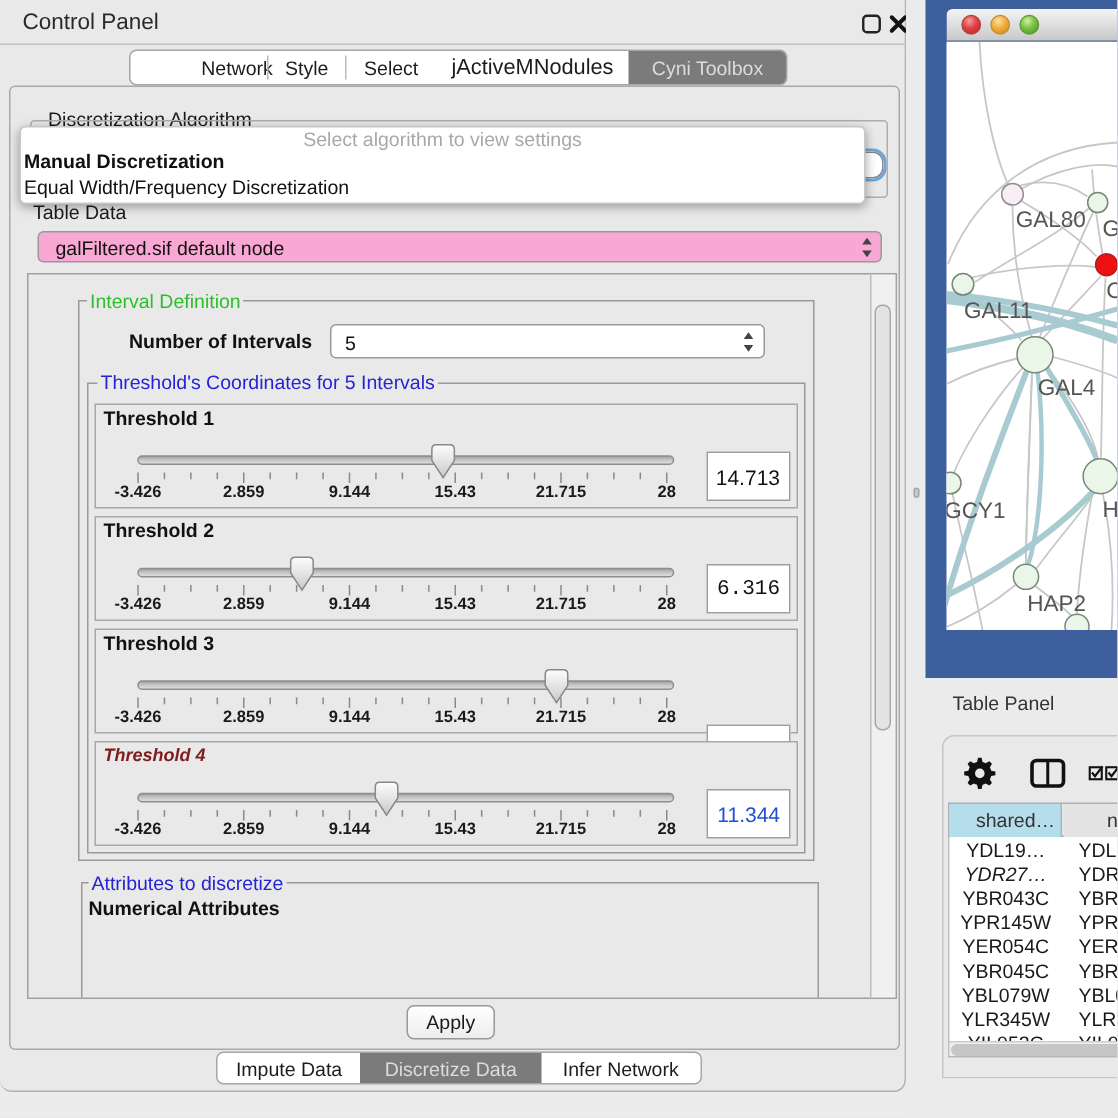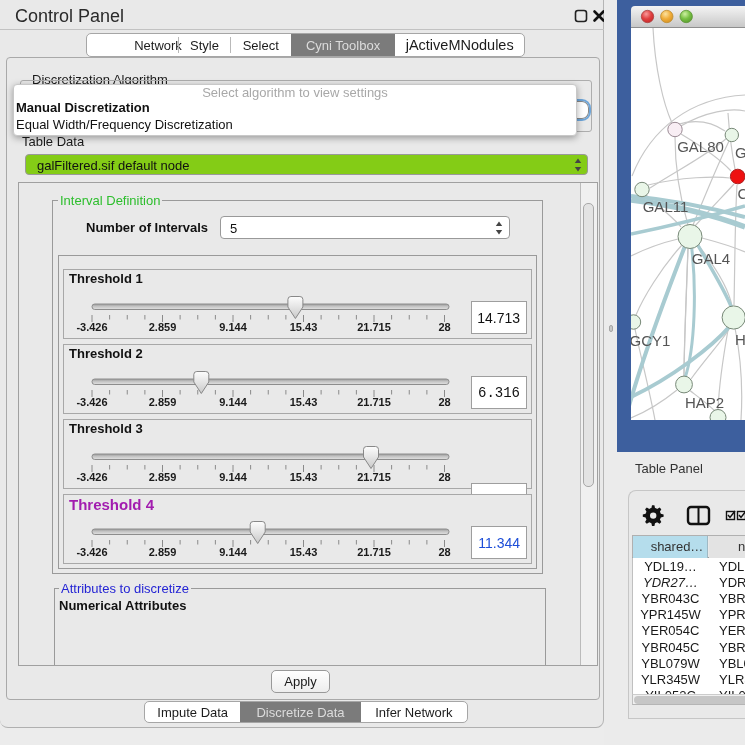--- a/index.html
+++ b/index.html
@@ -4,21 +4,21 @@
 <style>
 * { margin:0; padding:0; box-sizing:border-box; }
 html,body { width:745px; height:745px; }
 body { position:relative; font-family:"Liberation Sans", sans-serif; background:#ececec; overflow:hidden; }
 .abs { position:absolute; }
 </style>
 </head>
 <body>
 
 <div class="abs" id="cpwin" style="left:0; top:0; width:604px; height:728px; background:#e9e9e9; border-right:1px solid #b5b5b5; border-bottom:1px solid #b0b0b0; border-radius:0 0 8px 8px;"></div>
-<div class="abs" style="left:15px; top:6px; font-size:18px; color:#2a2a2a;">Control Panel</div>
+<div class="abs" style="left:15px; top:6px; font-size:15px; color:#2a2a2a;">Control Panel</div>
 <div class="abs" style="left:0; top:29px; width:604px; height:1px; background:#c2c2c2;"></div>
 
 <svg class="abs" style="left:572px; top:7px;" width="36" height="18" viewBox="0 0 36 18">
  <rect x="3.5" y="3.5" width="11" height="11" rx="2.5" fill="none" stroke="#222" stroke-width="1.6"></rect>
  <path d="M22.5,4.5 L31.5,13.5 M31.5,4.5 L22.5,13.5" stroke="#111" stroke-width="2.6" stroke-linecap="round"></path>
 </svg>
 
 <div class="abs" style="left:6px; top:57px; width:594px; height:643px; border:1px solid #a9a9a9; border-radius:4px; background:#e9e9e9;"></div>
 
 <div class="abs" style="left:86px; top:33px; width:439px; height:24px; background:#ffffff; border:1px solid #a6a6a6; border-radius:5px; display:flex; align-items:center; font-size:13px; color:#1c1c1c; overflow:hidden;">
@@ -28,36 +28,36 @@
       <circle cx="3" cy="2.6" r="2" fill="#59a559" stroke="#2e6b2e" stroke-width="0.9"></circle>
       <circle cx="8.6" cy="7.8" r="2" fill="#59a559" stroke="#2e6b2e" stroke-width="0.9"></circle>
       <circle cx="8.6" cy="13.4" r="2" fill="#59a559" stroke="#2e6b2e" stroke-width="0.9"></circle>
     </svg>
     <span>Network</span>
   </div>
   <div style="width:1px; height:16px; background:#b9b9b9;"></div>
   <div style="display:flex; align-items:center; justify-content:center; width:51px; height:100%;">Style</div>
   <div style="width:1px; height:16px; background:#b9b9b9;"></div>
   <div style="display:flex; align-items:center; justify-content:center; width:60px; height:100%;">Select</div>
+  <div style="display:flex; align-items:center; justify-content:center; width:129px; height:100%; font-size:14.5px;">jActiveMNodules</div>
   <div style="display:flex; align-items:center; justify-content:center; width:105px; height:100%; background:#7b7b7b; color:#dcdcdc;">Cyni Toolbox</div>
-  <div style="display:flex; align-items:center; justify-content:center; width:129px; height:100%; font-size:14.5px;">jActiveMNodules</div>
 </div>
 
 <div class="abs" style="left:32px; top:72px; font-size:13px; color:#1a1a1a;">Discretization Algorithm</div>
 <div class="abs" style="left:20px; top:80px; width:572px; height:52px; border:1px solid #adadad; border-radius:3px;"></div>
 <div class="abs" style="left:25px; top:99px; width:566px; height:22px; background:#fff; border:2px solid #6ea5d8; border-radius:9px; box-shadow:0 0 0 1px #888 inset;"></div>
 
 <div class="abs" style="left:13px; top:84px; width:564px; height:52px; background:#ffffff; border:1px solid #c8c8c8; border-radius:4px; box-shadow:0 2px 7px rgba(0,0,0,0.35); z-index:5;">
   <div style="position:absolute; left:0; top:0px; width:100%; text-align:center; font-size:13px; color:#a8a8a8;">Select algorithm to view settings</div>
   <div style="position:absolute; left:2px; top:15px; font-size:13px; font-weight:bold; color:#111;">Manual Discretization</div>
   <div style="position:absolute; left:2px; top:32px; font-size:13px; color:#111;">Equal Width/Frequency Discretization</div>
 </div>
 
 <div class="abs" style="left:22px; top:134px; font-size:13px; color:#1a1a1a;">Table Data</div>
-<div class="abs" style="left:25px; top:154px; width:563px; height:21px; background:#84cc16; border:1px solid #999; border-radius:4px;">
+<div class="abs" style="left:25px; top:154px; width:563px; height:21px; background:#f9a8d4; border:1px solid #999; border-radius:4px;">
   <span style="position:absolute; left:11px; top:3px; font-size:13px; color:#111;">galFiltered.sif default node</span>
   <svg style="position:absolute; right:4px; top:2px;" width="10" height="16" viewBox="0 0 10 16">
     <path d="M5,1.5 L8.2,6 L1.8,6 Z" fill="#444"></path>
     <path d="M5,14.5 L8.2,10 L1.8,10 Z" fill="#444"></path>
   </svg>
 </div>
 
 <div class="abs" style="left:18px; top:182px; width:580px; height:484px; border:1px solid #a0a0a0; background:#e9e9e9; overflow:hidden;" id="scrollpane">
 <svg width="0" height="0" style="position:absolute;">
       <defs>
@@ -72,20 +72,21 @@
 <div style="position:absolute; left:39px; top:10px; font-size:13px; color:#2dbe2d; background:#e9e9e9; padding:0 2px;">Interval Definition</div>
 <div style="position:absolute; left:67px; top:37px; font-size:13px; font-weight:bold; color:#111;">Number of Intervals</div>
 <div style="position:absolute; left:201px; top:33px; width:290px; height:23px; background:#fff; border:1px solid #999; border-radius:4px;">
 <span style="position:absolute; left:9px; top:4px; font-size:13px; color:#111;">5</span>
 <svg style="position:absolute; right:5px; top:3px;" width="10" height="16" viewBox="0 0 10 16">
         <path d="M5,1.5 L8.2,6 L1.8,6 Z" fill="#444"></path>
         <path d="M5,14.5 L8.2,10 L1.8,10 Z" fill="#444"></path>
       </svg>
 </div>
 <div style="position:absolute; left:39px; top:72px; width:479px; height:314px; border:1px solid #9a9a9a;"></div>
+<div style="position:absolute; left:46px; top:64px; font-size:13px; color:#2424d4; background:#e9e9e9; padding:0 2px;">Threshold's Coordinates for 5 Intervals</div>
 <div style="position:absolute; left:44px; top:86px; width:469px; height:70px; border:1px solid #a8a8a8; background:#e9e9e9;">
       <div style="position:absolute; left:5px; top:1px; font-size:13px; font-weight:bold; color:#111;">Threshold 1</div>
       <svg style="position:absolute; left:0px; top:25px;" width="395" height="42" viewBox="-20 0 395 42">
         <defs>
           <linearGradient id="tg211" x1="0" y1="0" x2="0" y2="1">
             <stop offset="0" stop-color="#fdfdfd"></stop>
             <stop offset="1" stop-color="#c9c9c9"></stop>
           </linearGradient>
         </defs>
         <rect x="8" y="9" width="357" height="5.5" rx="2.7" fill="url(#trkg)" stroke="#8d8d8d" stroke-width="1"></rect>
@@ -202,21 +203,21 @@
         <text x="219.5" y="36" font-size="11" font-weight="bold" fill="#1a1a1a" text-anchor="middle" font-family="Liberation Sans, sans-serif">15.43</text>
         <text x="290.0" y="36" font-size="11" font-weight="bold" fill="#1a1a1a" text-anchor="middle" font-family="Liberation Sans, sans-serif">21.715</text>
         <text x="360.5" y="36" font-size="11" font-weight="bold" fill="#1a1a1a" text-anchor="middle" font-family="Liberation Sans, sans-serif">28</text>
         <path d="M279.5,12 L279.5,4.5 Q279.5,1.5 282.5,1.5 L291.5,1.5 Q294.5,1.5 294.5,4.5 L294.5,12 L287.0,23.5 Z" fill="url(#tg287)" stroke="#888" stroke-width="1"></path>
       </svg>
       <div style="position:absolute; left:407px; top:31px; width:56px; height:33px; background:#fff; border:1px solid #9e9e9e;margin-top:32px;">
         <span style="position:absolute; right:6px; top:8px; font-size:14px; color:#111;">21.4</span>
       </div>
     </div>
 <div style="position:absolute; left:44px; top:311px; width:469px; height:70px; border:1px solid #a8a8a8; background:#e9e9e9;">
-      <div style="position:absolute; left:5px; top:1px; font-size:15px; font-weight:bold; color:#a21caf;">Threshold 4</div>
+      <div style="position:absolute; left:5px; top:1px; font-size:12px; font-weight:bold; color:#7f1d1d;font-style:italic;">Threshold 4</div>
       <svg style="position:absolute; left:0px; top:25px;" width="395" height="42" viewBox="-20 0 395 42">
         <defs>
           <linearGradient id="tg173" x1="0" y1="0" x2="0" y2="1">
             <stop offset="0" stop-color="#fdfdfd"></stop>
             <stop offset="1" stop-color="#c9c9c9"></stop>
           </linearGradient>
         </defs>
         <rect x="8" y="9" width="357" height="5.5" rx="2.7" fill="url(#trkg)" stroke="#8d8d8d" stroke-width="1"></rect>
         <line x1="8.00" y1="20" x2="8.00" y2="27.0" stroke="#8a8a8a" stroke-width="1"></line>
         <line x1="25.62" y1="20" x2="25.62" y2="24.5" stroke="#8a8a8a" stroke-width="1"></line>

